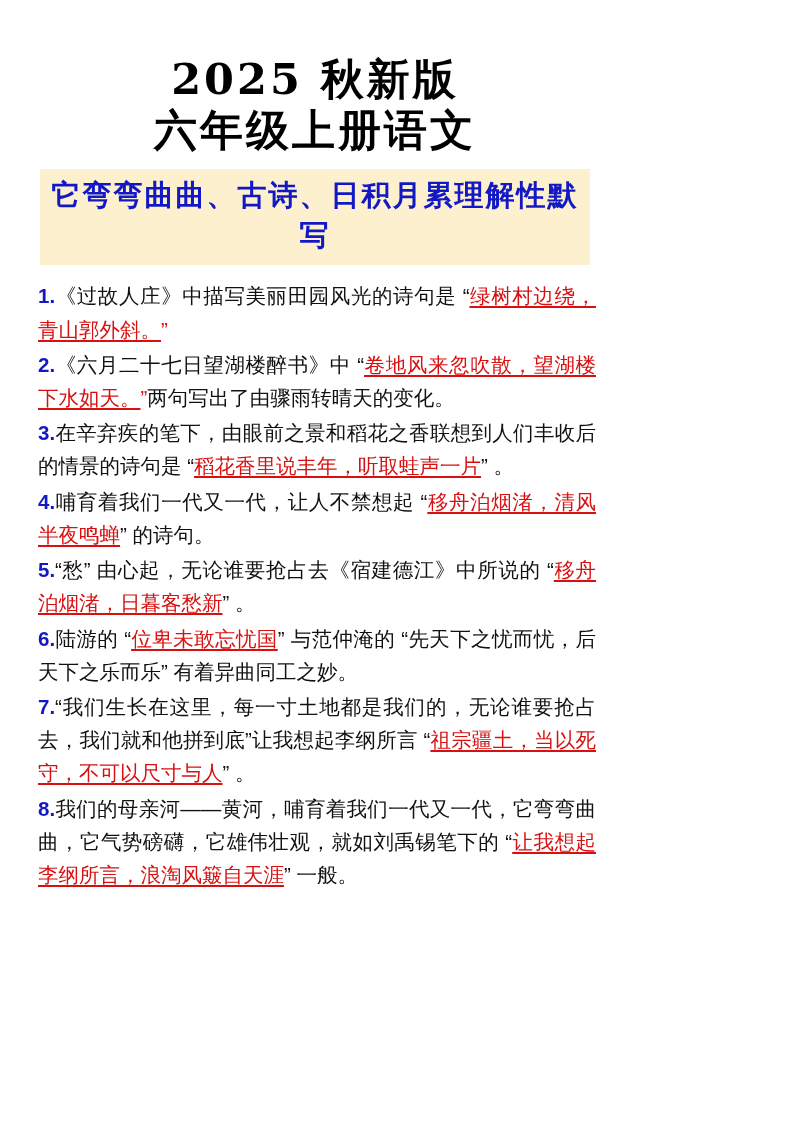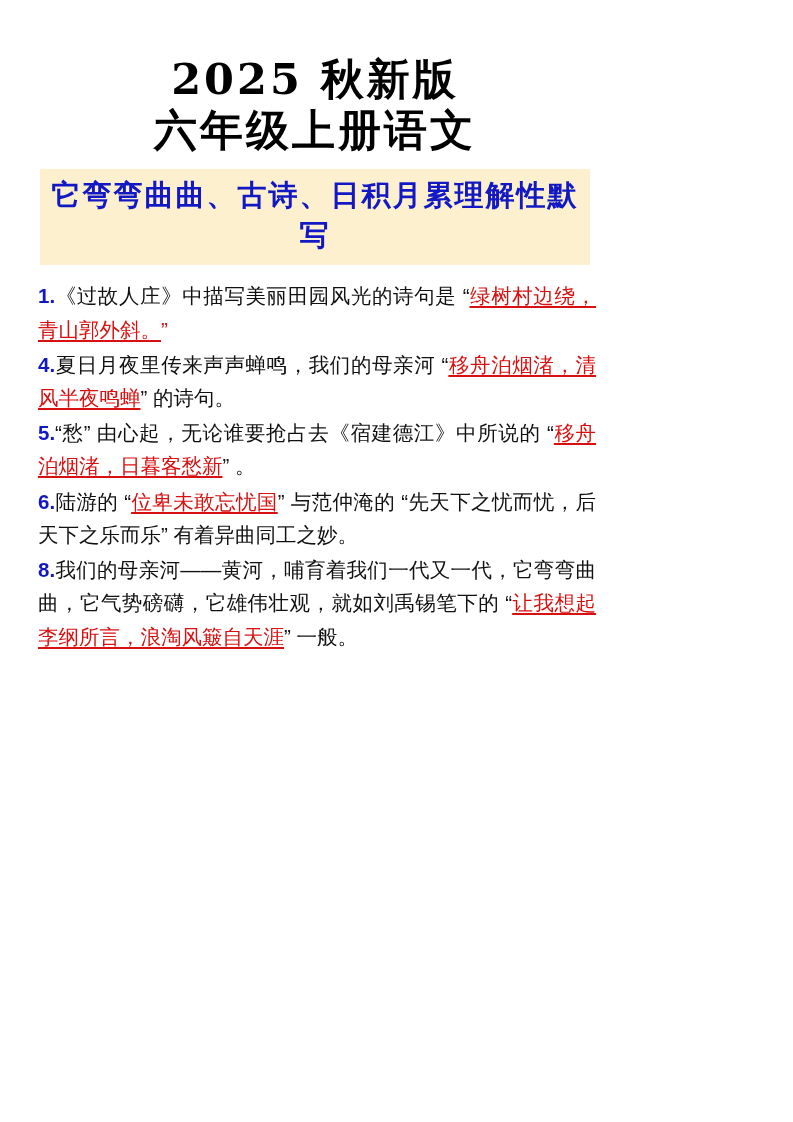--- a/index.html
+++ b/index.html
@@ -88,19 +88,22 @@
     <div class="title-line one">2025 秋新版</div>
     <div class="title-line two">六年级上册语文</div>
   </div>
 
   <div class="banner">
     <span class="banner-text">它弯弯曲曲、古诗、日积月累理解性默写</span>
   </div>
 
   <div class="content">
       <div class="item"><span class="num">1.</span><span class="plain">《过故人庄》中描写美丽田园风光的诗句是 “</span><span class="ans">绿树村边绕，青山郭外斜。</span><span class="red">”</span></div>
-      <div class="item"><span class="num">4.</span><span class="plain">夏日月夜里传来声声蝉鸣，我们的母亲河 “</span><span class="ans">移舟泊烟渚，清风半夜鸣蝉</span><span class="plain">” 的诗句。</span></div>
+      <div class="item"><span class="num">2.</span><span class="plain">《六月二十七日望湖楼醉书》中 “</span><span class="ans">卷地风来忽吹散，望湖楼下水如天。</span><span class="red">”</span><span class="plain">两句写出了由骤雨转晴天的变化。</span></div>
+      <div class="item"><span class="num">3.</span><span class="plain">在辛弃疾的笔下，由眼前之景和稻花之香联想到人们丰收后的情景的诗句是 “</span><span class="ans">稻花香里说丰年，听取蛙声一片</span><span class="plain">” 。</span></div>
+      <div class="item"><span class="num">4.</span><span class="plain">哺育着我们一代又一代，让人不禁想起 “</span><span class="ans">移舟泊烟渚，清风半夜鸣蝉</span><span class="plain">” 的诗句。</span></div>
       <div class="item"><span class="num">5.</span><span class="plain">“愁” 由心起，无论谁要抢占去《宿建德江》中所说的 “</span><span class="ans">移舟泊烟渚，日暮客愁新</span><span class="plain">” 。</span></div>
       <div class="item"><span class="num">6.</span><span class="plain">陆游的 “</span><span class="ans">位卑未敢忘忧国</span><span class="plain">” 与范仲淹的 “先天下之忧而忧，后天下之乐而乐” 有着异曲同工之妙。</span></div>
+      <div class="item"><span class="num">7.</span><span class="plain">“我们生长在这里，每一寸土地都是我们的，无论谁要抢占去，我们就和他拼到底”让我想起李纲所言 “</span><span class="ans">祖宗疆土，当以死守，不可以尺寸与人</span><span class="plain">” 。</span></div>
       <div class="item"><span class="num">8.</span><span class="plain">我们的母亲河——黄河，哺育着我们一代又一代，它弯弯曲曲，它气势磅礴，它雄伟壮观，就如刘禹锡笔下的 “</span><span class="ans">让我想起李纲所言，浪淘风簸自天涯</span><span class="plain">” 一般。</span></div>
     </div>
 
 </div>
 
 </body></html>

